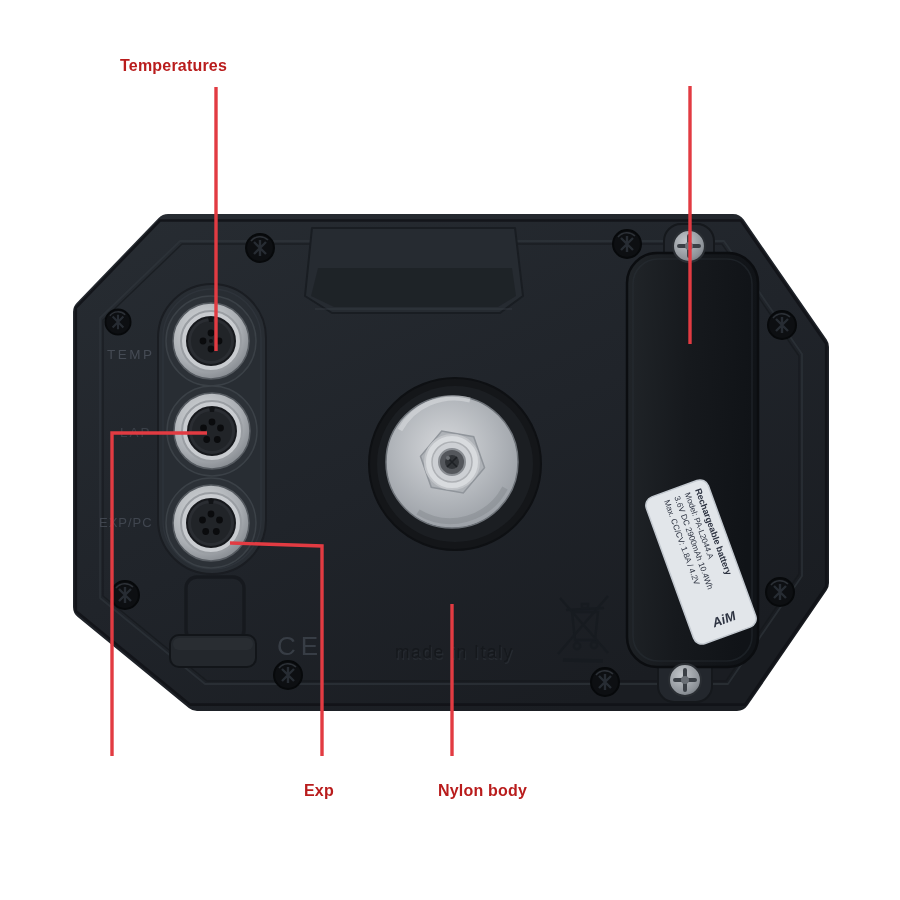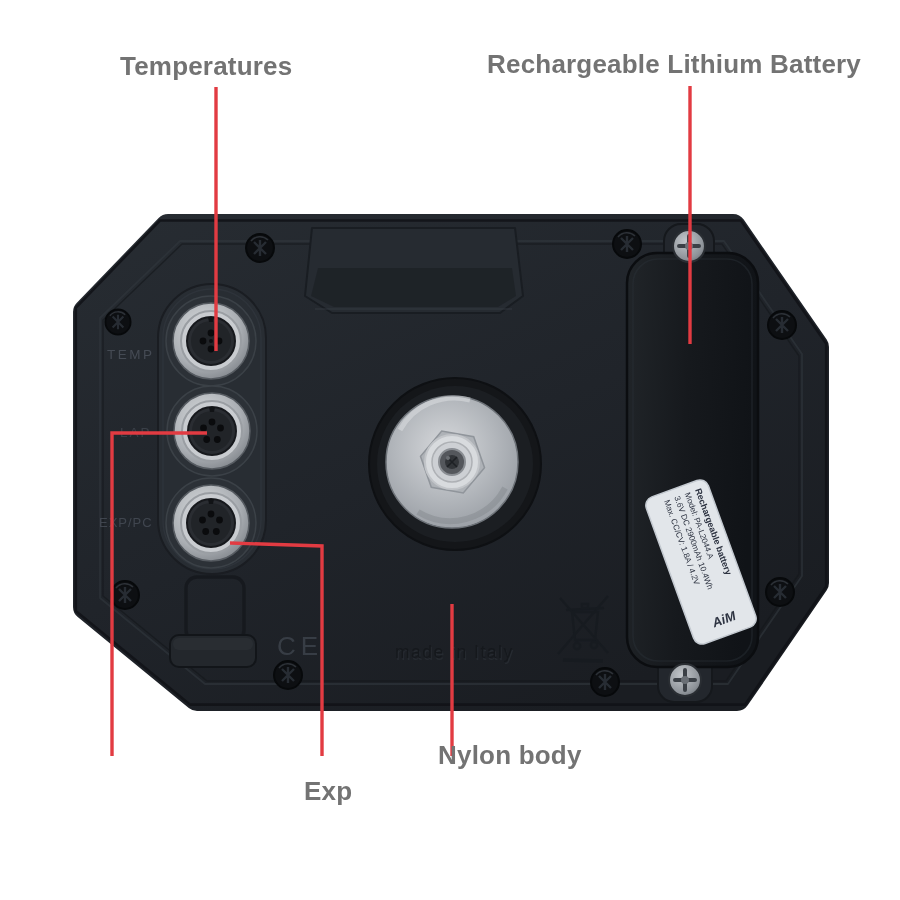--- a/index.html
+++ b/index.html
@@ -1,19 +1,19 @@
 <!DOCTYPE html>
 <html><head>
 <meta charset="utf-8">
 <style>
   html,body{margin:0;padding:0;background:#fff;}
   #stage{position:relative;width:900px;height:900px;background:#ffffff;overflow:hidden;
          font-family:"Liberation Sans",sans-serif;}
   #device-svg{position:absolute;left:0;top:0;}
-  .lbl{position:absolute;font-weight:bold;font-size:26px;color:#737373;letter-spacing:0.2px;
+  .lbl{position:absolute;font-weight:bold;font-size:16px;color:#b91c1c;letter-spacing:0.2px;
        white-space:nowrap;line-height:30px;}
   svg text{font-family:"Liberation Sans",sans-serif;}
 </style>
 </head>
 <body>
 
 <div id="stage">
 
   <svg id="device-svg" width="900" height="900" viewBox="0 0 900 900">
     <defs>
@@ -183,20 +183,19 @@
       <line x1="216" y1="87" x2="216" y2="351"></line>
       <line x1="690" y1="86" x2="690" y2="344"></line>
       <path d="M207 433 L112 433 L112 756"></path>
       <path d="M230 543 L322 546 L322 756"></path>
       <line x1="452" y1="604" x2="452" y2="756"></line>
     </g>
   </svg>
 
   <div class="lbl" style="left:120px;top:51px">Temperatures</div>
 
-  <div class="lbl" style="left:487px;top:49px">Rechargeable Lithium Battery</div>
 
 
   <div class="lbl" style="left:304px;top:776px">Exp</div>
 
-  <div class="lbl" style="left:438px;top:740px">Nylon body</div>
+  <div class="lbl" style="left:438px;top:776px">Nylon body</div>
 
 </div>
 
 </body></html>

